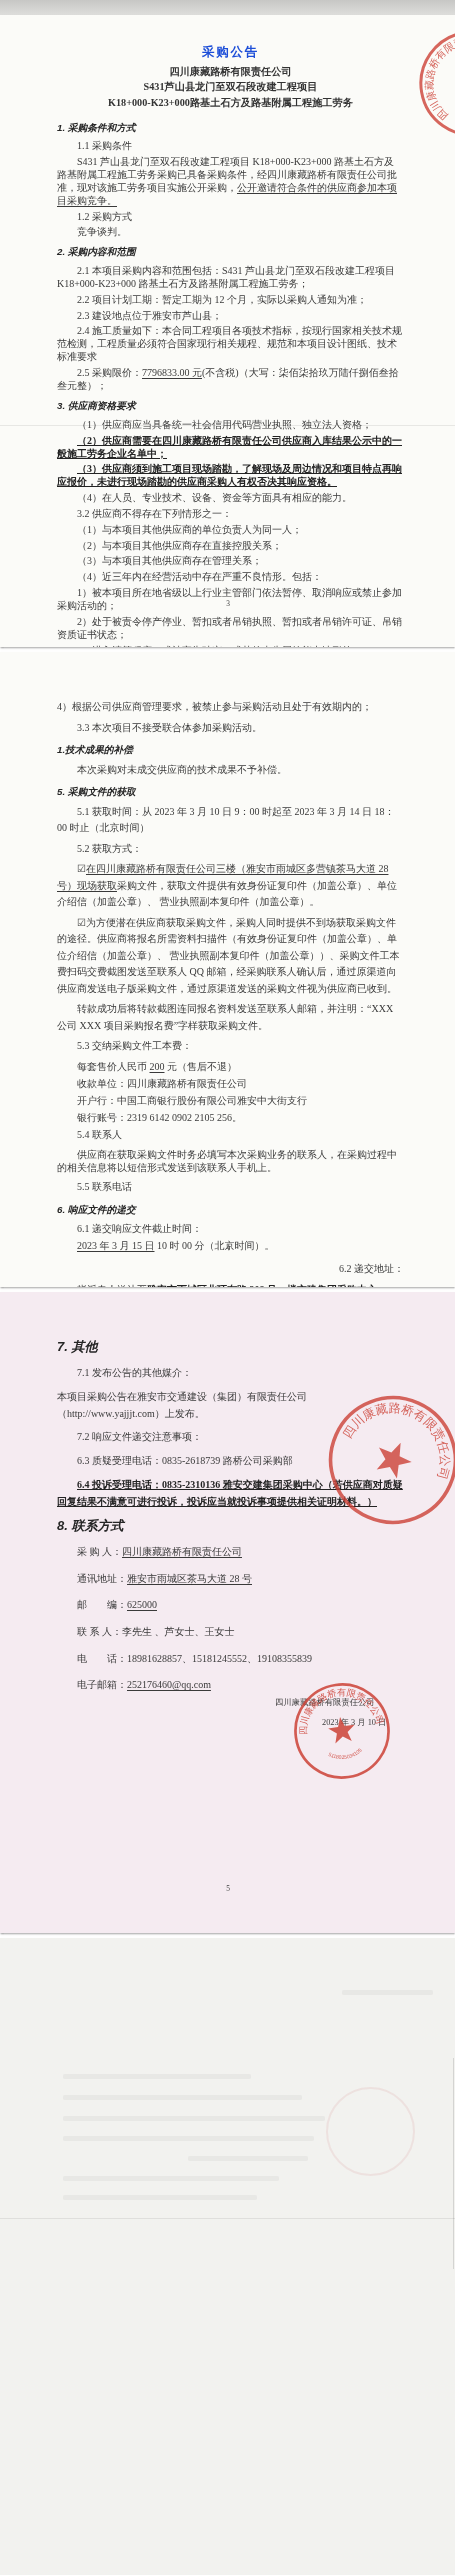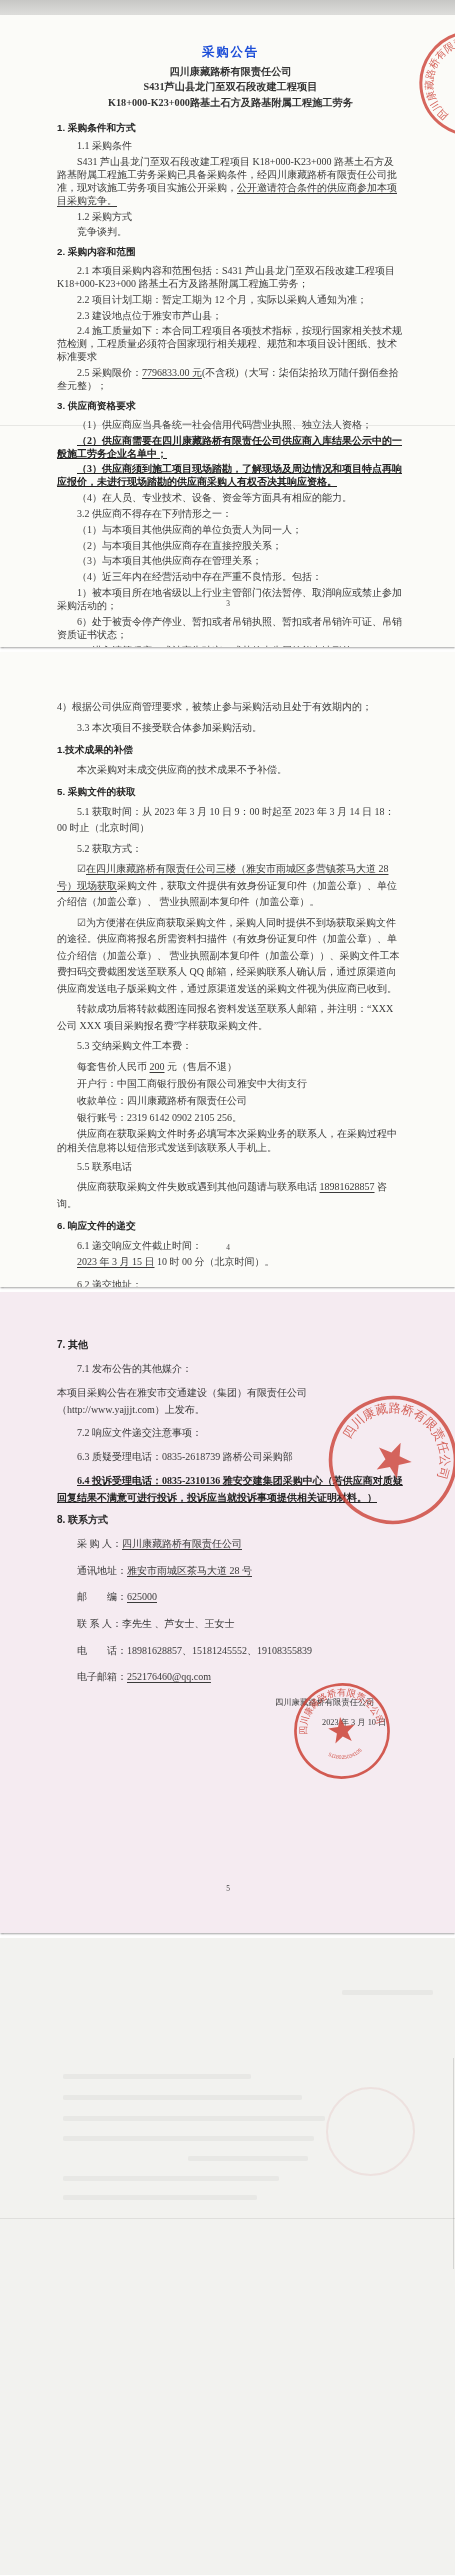--- a/index.html
+++ b/index.html
@@ -10,29 +10,29 @@
         padding:0 52px 0 57px;box-shadow:0 1.7px 1.7px -0.6px rgba(70,70,70,.55);}
   .page1,.page2{background:#fbfbf8;height:632px;}
   .page2{height:635px;}
   .page3{background:#f5ebf1;height:641px;}
   .page4{background:#f2f2ef;height:637px;padding:0;}
   .gap{height:5.1px;background:#ffffff;}
   .doc-title{margin:28.5px 0 3.4px;text-align:center;font-size:12.5px;font-weight:bold;
              letter-spacing:1.7px;color:#1d4ed8;}
   .doc-sub{text-align:center;font-size:10.2px;font-weight:600;line-height:15.4px;color:#333;}
   .sec-h{font-family:"Liberation Sans","DejaVu Sans",sans-serif;font-size:9.7px;
-         font-weight:bold;color:#262626;margin:8px 0 4.6px;}
+         font-weight:bold;color:#262626;margin:8px 0 4.6px;font-style:italic;}
   .para{font-size:10px;line-height:13px;margin:0 0 2.8px;text-indent:2em;}
   .para.noind{text-indent:0;}
   .b{font-weight:bold;color:#232323;text-decoration:underline;}
   .u{text-decoration:underline;text-underline-offset:1.7px;}
   .p2 .para{line-height:16.5px;margin:0 0 4px;}
   .p2 .tight{line-height:16px;margin:0 0 1.1px;}
   .p3 .para{font-size:10px;line-height:17px;margin:0 0 6.8px;}
-  .p3 .sec-h{font-size:10px;margin:5.7px 0 8px;}
+  .p3 .sec-h{font-size:13px;margin:5.7px 0 8px;}
   .p3 .contact{margin:0 0 9.7px;}
   .page-num{position:absolute;left:0;width:100%;text-align:center;font-size:7.4px;color:#444;}
   .crease{position:absolute;left:0;width:100%;height:0.6px;background:rgba(0,0,0,.08);}
   .seal{position:absolute;color:#cd4237;}
   .seal circle{fill:none;stroke:currentColor;}
   .seal text{fill:currentColor;}
   .seal polygon{fill:currentColor;}
   .sig-company{position:absolute;left:275px;top:405px;font-size:8.3px;color:#3a3a3a;z-index:1;}
   .sig-date{position:absolute;left:322px;top:425px;font-size:8.3px;color:#3a3a3a;z-index:1;}
   
@@ -80,21 +80,21 @@
     <p class="para">（1）供应商应当具备统一社会信用代码营业执照、独立法人资格；</p>
     <p class="para b">（2）供应商需要在四川康藏路桥有限责任公司供应商入库结果公示中的一般施工劳务企业名单中；</p>
     <p class="para b">（3）供应商须到施工项目现场踏勘，了解现场及周边情况和项目特点再响应报价，未进行现场踏勘的供应商采购人有权否决其响应资格。</p>
     <p class="para">（4）在人员、专业技术、设备、资金等方面具有相应的能力。</p>
     <p class="para">3.2 供应商不得存在下列情形之一：</p>
     <p class="para">（1）与本项目其他供应商的单位负责人为同一人；</p>
     <p class="para">（2）与本项目其他供应商存在直接控股关系；</p>
     <p class="para">（3）与本项目其他供应商存在管理关系；</p>
     <p class="para">（4）近三年内在经营活动中存在严重不良情形。包括：</p>
     <p class="para">1）被本项目所在地省级以上行业主管部门依法暂停、取消响应或禁止参加采购活动的；</p>
-    <p class="para">6）处于被责令停产停业、暂扣或者吊销执照、暂扣或者吊销许可证、吊销资质证书状态；</p>
+    <p class="para">2）处于被责令停产停业、暂扣或者吊销执照、暂扣或者吊销许可证、吊销资质证书状态；</p>
     <p class="para">3）进入清算程序，或被宣告破产，或其他丧失履约能力情形的；</p>
 
     <div class="page-num" style="bottom:39px;">3</div>
   </section>
 
   <div class="gap"></div>
 
   <section class="page page2 p2">
     <div style="height:47px;"></div>
     <p class="para noind">4）根据公司供应商管理要求，被禁止参与采购活动且处于有效期内的；</p>
@@ -104,31 +104,31 @@
     <p class="para">本次采购对未成交供应商的技术成果不予补偿。</p>
 
     <h2 class="sec-h">5. 采购文件的获取</h2>
     <p class="para">5.1 获取时间：从 2023 年 3 月 10 日 9：00 时起至 2023 年 3 月 14 日 18：00 时止（北京时间）</p>
     <p class="para">5.2 获取方式：</p>
     <p class="para"><span>☑</span><span class="u">在四川康藏路桥有限责任公司三楼（雅安市雨城区多营镇茶马大道 28 号）现场获取</span><span>采购文件，获取文件提供有效身份证复印件（加盖公章）、单位介绍信（加盖公章）、 营业执照副本复印件（加盖公章）。</span></p>
     <p class="para"><span>☑</span><span>为方便潜在供应商获取采购文件，采购人同时提供不到场获取采购文件的途径。供应商将报名所需资料扫描件（有效身份证复印件（加盖公章）、单位介绍信（加盖公章）、 营业执照副本复印件（加盖公章））、采购文件工本费扫码交费截图发送至联系人 QQ 邮箱，经采购联系人确认后，通过原渠道向供应商发送电子版采购文件，通过原渠道发送的采购文件视为供应商已收到。</span></p>
     <p class="para">转款成功后将转款截图连同报名资料发送至联系人邮箱，并注明：“XXX 公司 XXX 项目采购报名费”字样获取采购文件。</p>
     <p class="para">5.3 交纳采购文件工本费：</p>
     <p class="para tight"><span>每套售价人民币 </span><span class="u">200</span><span> 元（售后不退）</span></p>
+    <p class="para tight">收款单位：四川康藏路桥有限责任公司</p>
     <p class="para tight">开户行：中国工商银行股份有限公司雅安中大街支行</p>
-    <p class="para tight">收款单位：四川康藏路桥有限责任公司</p>
     <p class="para tight">银行账号：2319 6142 0902 2105 256。</p>
+    <p class="para">5.4 联系人</p>
     <p class="para" style="line-height:13.7px;">供应商在获取采购文件时务必填写本次采购业务的联系人，在采购过程中的相关信息将以短信形式发送到该联系人手机上。</p>
     <p class="para">5.5 联系电话</p>
-    <p class="para"><span>供应商获取采购文件失败或遇到其他问题请与联系电话 </span><span class="u">18981628857</span><span> 咨询。</span></p>
 
     <h2 class="sec-h">6. 响应文件的递交</h2>
     <p class="para" style="margin-bottom:0;">6.1 递交响应文件截止时间：</p>
     <p class="para" style="margin-bottom:6.8px;"><span class="u">2023 年 3 月 15 日</span><span> 10 时 00 分（北京时间）。</span></p>
-    <p class="para" style="margin-bottom:5px;">6.2 递交地址：</p>
+    <p class="para" style="margin-bottom:5px;text-align:right;">6.2 递交地址：</p>
     <p class="para"><span>指派专人送达至</span><span class="b u">雅安市雨城区北环东路 308 号一楼交建集团采购中心。</span></p>
 
     <div class="page-num" style="bottom:35px;">4</div>
   </section>
 
   <div class="gap"></div>
 
   <section class="page page3 p3">
     <svg class="seal" style="left:326px;top:101px;width:134px;height:134px;opacity:.8;transform:rotate(24deg);z-index:2;" viewBox="0 0 185 185">
       <circle cx="92.5" cy="92.5" r="86" stroke-width="5"></circle>

